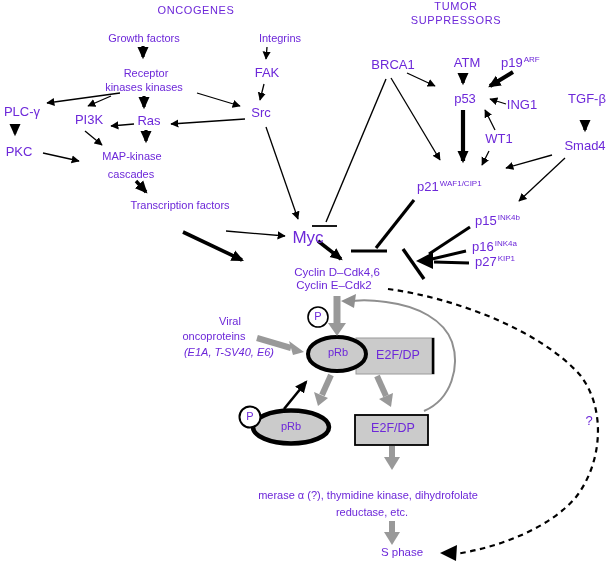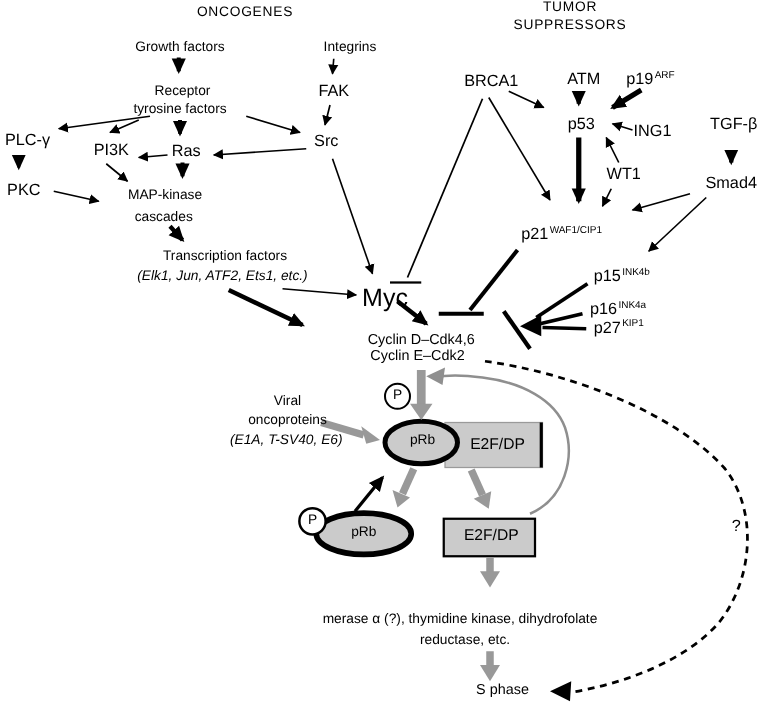--- a/index.html
+++ b/index.html
@@ -1,26 +1,26 @@
 <!DOCTYPE html>
 <html><head>
 <meta charset="utf-8">
 <style>
   html,body{margin:0;padding:0;background:#fff;}
   .canvas{position:relative;width:609px;height:564px;background:#ffffff;overflow:hidden;
-          font-family:"Liberation Sans",sans-serif;color:#000000;}
+          font-family:"Liberation Sans",sans-serif;color:#6d28d9;}
   svg.wires{position:absolute;left:0;top:0;z-index:1;}
   .lbl{position:absolute;white-space:nowrap;line-height:1.12;z-index:2;}
   .c{transform:translateX(-50%);}
   .s11{font-size:11px;}
   .s115{font-size:11.5px;}
   .s12{font-size:11px;}
   .s125{font-size:12.5px;}
   .s13{font-size:13px;}
-  .s14{font-size:20px;}
+  .s14{font-size:17px;}
   .it{font-style:italic;}
   .ls{letter-spacing:.6px;}
   .sup{font-size:8px;vertical-align:5px;margin-left:1px;}
 </style>
 </head>
 <body>
 
 <div class="canvas">
 
   <svg class="wires" width="609" height="564" viewBox="0 0 609 564">
@@ -112,50 +112,49 @@
     <polygon points="440,553 457,545 456,561" fill="#000"></polygon>
   </svg>
 
   <div class="lbl c s11 ls" style="left:196px;top:4px">ONCOGENES</div>
   <div class="lbl c s11 ls" style="left:456px;top:0px">TUMOR</div>
   <div class="lbl c s11 ls" style="left:456px;top:14px">SUPPRESSORS</div>
 
   <div class="lbl c s11" style="left:144px;top:32px">Growth factors</div>
   <div class="lbl c s11" style="left:280px;top:32px">Integrins</div>
   <div class="lbl c s11" style="left:146px;top:67px">Receptor</div>
-  <div class="lbl c s11" style="left:144px;top:81px">tyrosine factors</div>
+  <div class="lbl c s11" style="left:144px;top:81px">kinases kinases</div>
   <div class="lbl c s13" style="left:267px;top:66px">FAK</div>
   <div class="lbl c s13" style="left:22px;top:105px">PLC-γ</div>
   <div class="lbl c s13" style="left:89px;top:113px">PI3K</div>
   <div class="lbl c s13" style="left:149px;top:114px">Ras</div>
   <div class="lbl c s13" style="left:261px;top:106px">Src</div>
   <div class="lbl c s13" style="left:19px;top:145px">PKC</div>
   <div class="lbl c s11" style="left:132px;top:150px">MAP-kinase</div>
   <div class="lbl c s11" style="left:131px;top:168px">cascades</div>
   <div class="lbl c s11" style="left:180px;top:199px">Transcription factors</div>
-  <div class="lbl c s11 it" style="left:178px;top:215px">(Elk1, Jun, ATF2, Ets1, etc.)</div>
   <div class="lbl c s14" style="left:308px;top:228px">Myc</div>
 
   <div class="lbl c s13" style="left:393px;top:58px">BRCA1</div>
   <div class="lbl c s13" style="left:467px;top:56px">ATM</div>
   <div class="lbl s13" style="left:501px;top:56px"><span>p19</span><span class="sup">ARF</span></div>
   <div class="lbl c s13" style="left:465px;top:92px">p53</div>
   <div class="lbl c s13" style="left:522px;top:98px">ING1</div>
   <div class="lbl c s13" style="left:499px;top:132px">WT1</div>
   <div class="lbl c s13" style="left:587px;top:92px">TGF-β</div>
   <div class="lbl c s13" style="left:585px;top:139px">Smad4</div>
   <div class="lbl s13" style="left:417px;top:180px"><span>p21</span><span class="sup">WAF1/CIP1</span></div>
   <div class="lbl s13" style="left:475px;top:214px"><span>p15</span><span class="sup">INK4b</span></div>
   <div class="lbl s13" style="left:472px;top:240px"><span>p16</span><span class="sup">INK4a</span></div>
   <div class="lbl s13" style="left:475px;top:255px"><span>p27</span><span class="sup">KIP1</span></div>
 
   <div class="lbl c s115" style="left:337px;top:266px">Cyclin D–Cdk4,6</div>
   <div class="lbl c s115" style="left:334px;top:279px">Cyclin E–Cdk2</div>
   <div class="lbl c s11" style="left:230px;top:315px">Viral</div>
-  <div class="lbl c s11" style="left:230px;top:330px">oncoproteins</div>
+  <div class="lbl c s11" style="left:214px;top:330px">oncoproteins</div>
   <div class="lbl c s11 it" style="left:229px;top:346px">(E1A, T-SV40, E6)</div>
 
   <div class="lbl c s11" style="left:318px;top:310px">P</div>
   <div class="lbl c s12" style="left:338px;top:346px">pRb</div>
   <div class="lbl c s125" style="left:398px;top:348px">E2F/DP</div>
   <div class="lbl c s11" style="left:250px;top:410px">P</div>
   <div class="lbl c s12" style="left:291px;top:420px">pRb</div>
   <div class="lbl c s125" style="left:393px;top:421px">E2F/DP</div>
 
   <div class="lbl c s11" style="left:368px;top:489px">merase α (?), thymidine kinase, dihydrofolate</div>

